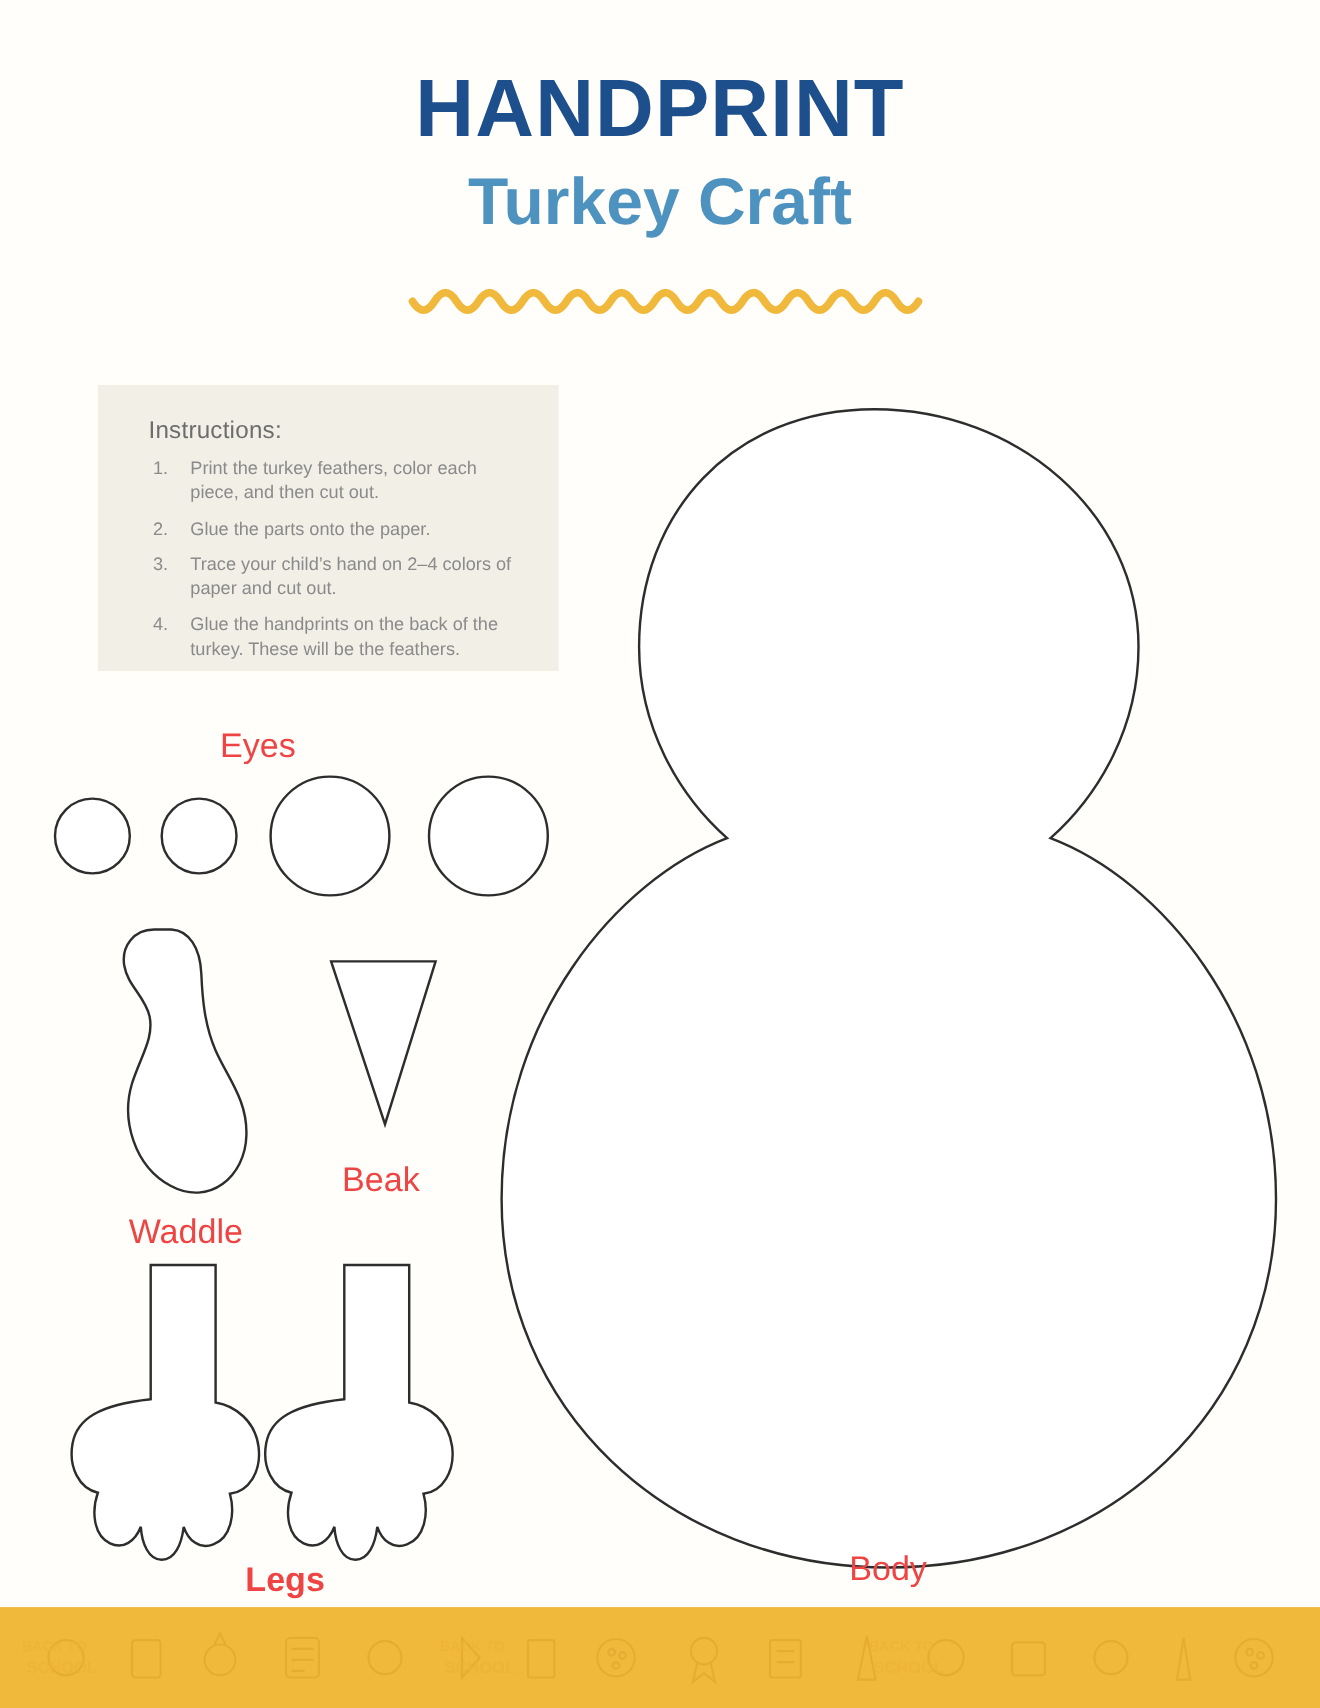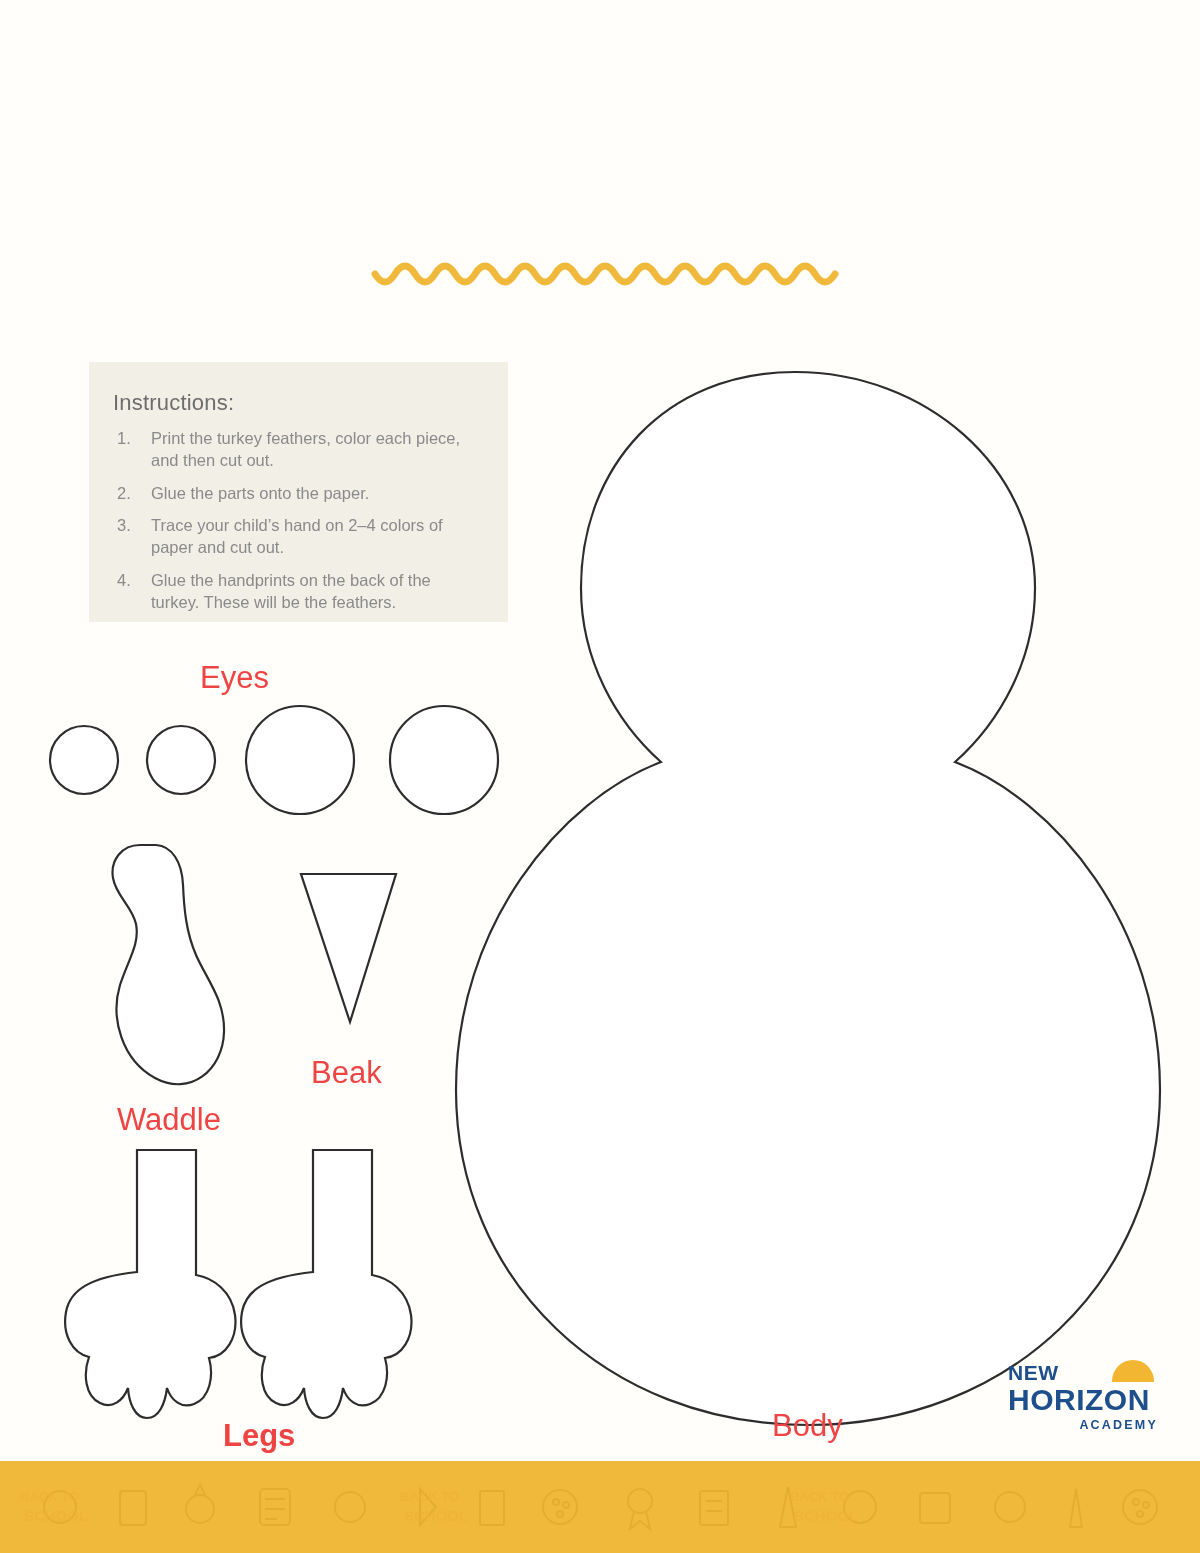--- a/index.html
+++ b/index.html
@@ -51,22 +51,21 @@
 
   
   .instructions {
     position: absolute;
     left: 89px;
     top: 350px;
     width: 419px;
     height: 260px;
     background: #f2efe7;
     box-sizing: border-box;
-    padding: 28px 26px 20px 24px;
-    margin-top: 12px;
+    padding: 28px 26px 20px 46px;
   }
   .instructions h2 {
     margin: 0 0 12px 0;
     font-size: 22px;
     font-weight: normal;
     color: #6d6d6d;
     letter-spacing: 0.2px;
   }
   .instructions ol {
     margin: 0;
@@ -180,20 +179,24 @@
     width: 1200px;
     height: 92px;
     opacity: 0.55;
   }
 </style>
 </head>
 <body>
 
 <div id="page">
 
+  <div class="title-block">
+    <div class="title-main">HANDPRINT</div>
+    <div class="title-sub">Turkey Craft</div>
+  </div>
 
   <svg class="squiggle" viewBox="0 0 470 36">
     <path d="M5 12 q10 16 20 0 q10 -16 20 0 q10 16 20 0 q10 -16 20 0 q10 16 20 0 q10 -16 20 0 q10 16 20 0 q10 -16 20 0 q10 16 20 0 q10 -16 20 0 q10 16 20 0 q10 -16 20 0 q10 16 20 0 q10 -16 20 0 q10 16 20 0 q10 -16 20 0 q10 16 20 0 q10 -16 20 0 q10 16 20 0 q10 -16 20 0 q10 16 20 0 q10 -16 20 0 q10 16 20 0" fill="none" stroke="#f0b93c" stroke-width="7" stroke-linecap="round"></path>
   </svg>
 
   <div class="instructions">
     <h2>Instructions:</h2>
     <ol>
       <li>Print the turkey feathers, color each piece, and then cut out.</li>
       <li>Glue the parts onto the paper.</li>
@@ -255,26 +258,20 @@
          C 248 1353 238 1334 242 1312
          C 246 1290 266 1277 313 1272 Z"></path>
   </svg>
 
   <div class="label lbl-eyes">Eyes</div>
   <div class="label lbl-beak">Beak</div>
   <div class="label lbl-waddle">Waddle</div>
   <div class="label lbl-legs">Legs</div>
   <div class="label lbl-body">Body</div>
 
-  <div class="logo">
-    <div class="logo-sun"></div>
-    <div class="logo-new">NEW</div>
-    <div class="logo-horizon">HORIZON</div>
-    <div class="logo-academy">ACADEMY</div>
-  </div>
 
   <div class="footer-band">
     <svg class="doodles" viewBox="0 0 1200 92">
       <g fill="none" stroke="#dca52a" stroke-width="2">
         <circle cx="60" cy="46" r="16"></circle>
         <rect x="120" y="30" width="26" height="34" rx="3"></rect>
         <circle cx="200" cy="48" r="14"></circle>
         <path d="M195 34 l5 -10 l5 10"></path>
         <rect x="260" y="28" width="30" height="36" rx="4"></rect>
         <path d="M265 38 h20 M265 48 h20 M265 58 h12"></path>

